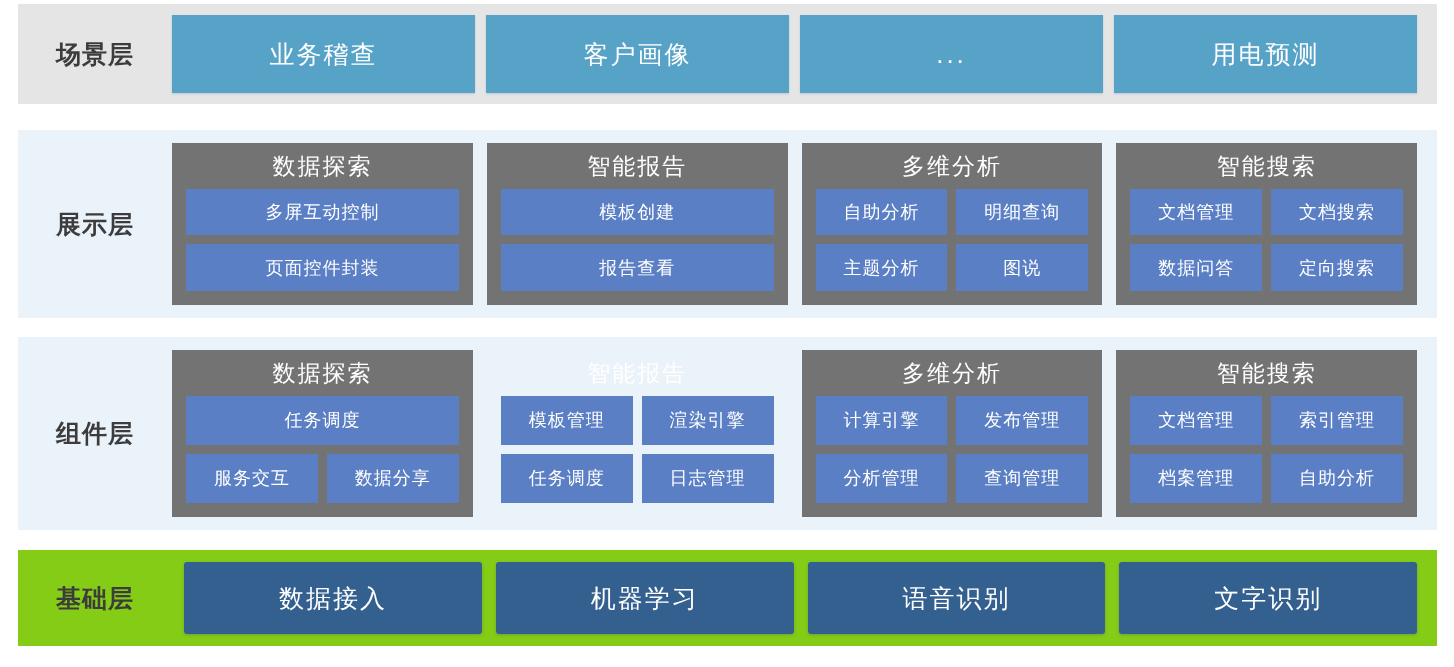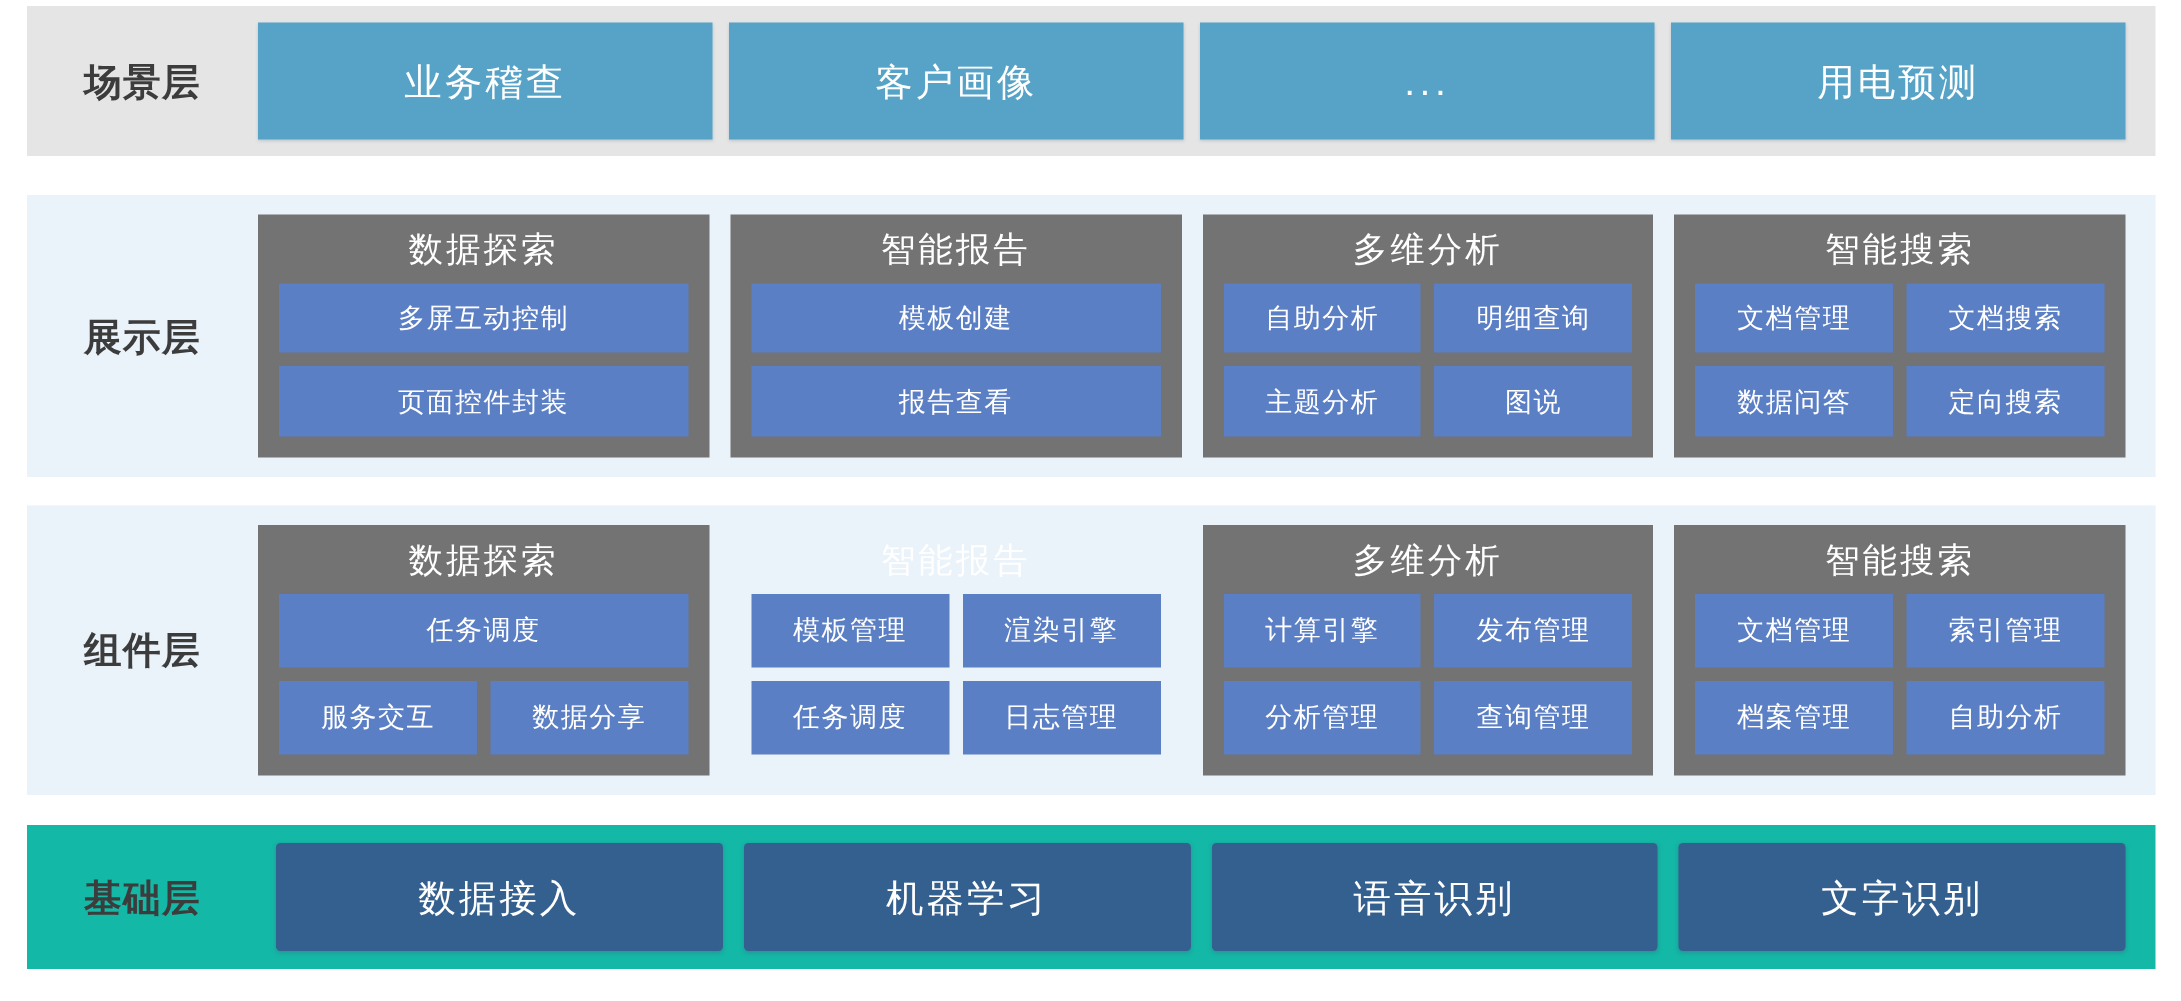--- a/index.html
+++ b/index.html
@@ -24,21 +24,21 @@
   .band {
     position: absolute;
     left: 18px;
     width: 1419px;
     display: flex;
     align-items: stretch;
   }
   .band-scene    { top: 4px;  height: 100px;  background: #e5e5e5; }
   .band-display  { top: 130px; height: 188px; background: #eaf2fa; }
   .band-component{ top: 337px; height: 193px; background: #eaf2fa; }
-  .band-base     { top: 550px; height: 96px;  background: #14b8a6; }
+  .band-base     { top: 550px; height: 96px;  background: #84cc16; }
 
   
   .layer-label {
     flex: 0 0 154px;
     display: flex;
     align-items: center;
     justify-content: center;
     font-size: 25px;
     font-weight: bold;
     color: #3c3c3c;

